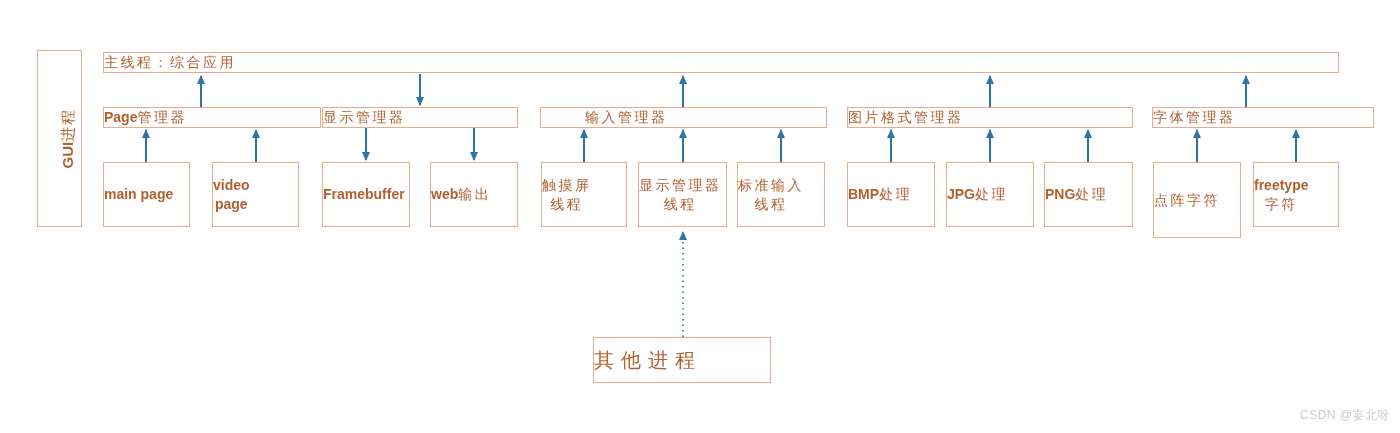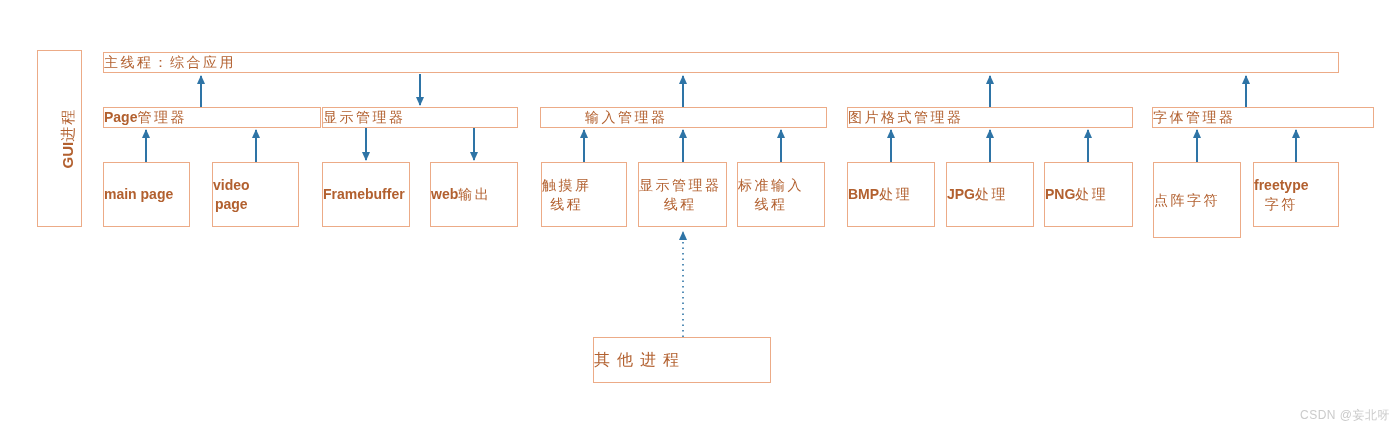--- a/index.html
+++ b/index.html
@@ -36,21 +36,21 @@
   .node b{letter-spacing:0;font-weight:bold;}
   .bar{font-size:14px;}
   .mgr{font-size:14px;}
   .child{font-size:14px;}
   .vbox span{
     transform:rotate(-90deg);
     white-space:nowrap;
     font-size:15px;
     letter-spacing:2px;
   }
-  .big{font-size:16px;}
+  .big{font-size:20px;}
   .big span{letter-spacing:7px;}
   #edges{position:absolute;left:0;top:0;pointer-events:none;}
   .edge{stroke:var(--c-arrow);stroke-width:2;fill:none;}
   .edge.dotted{stroke-dasharray:1.5 4;stroke-width:1.6;}
   #ah path{fill:var(--c-arrow);}
   .watermark{
     position:absolute;
     right:10px;bottom:9px;
     font-size:12px;
     color:var(--c-watermark);

